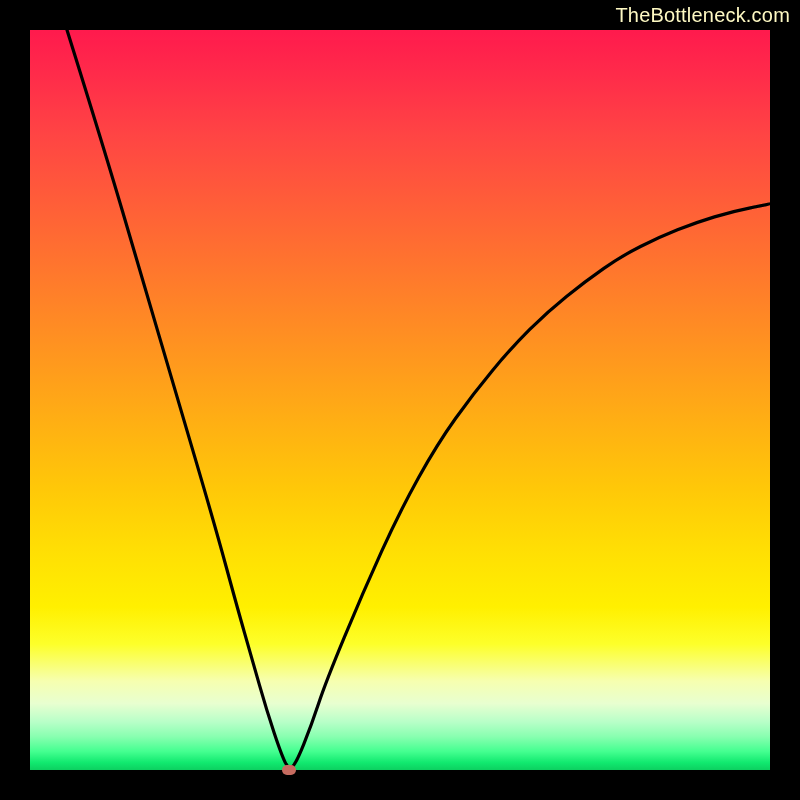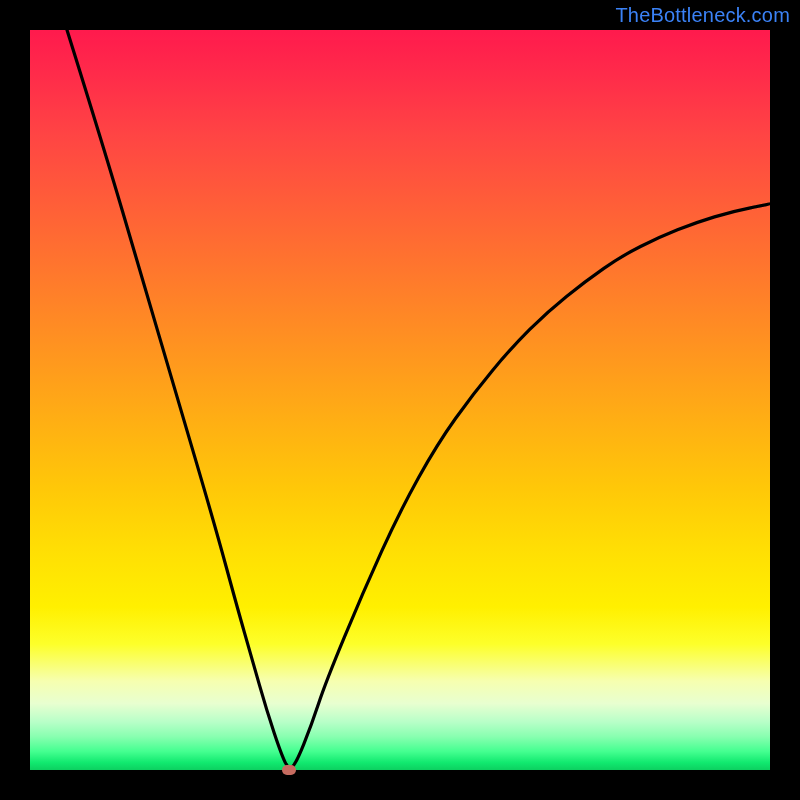--- a/index.html
+++ b/index.html
@@ -49,21 +49,21 @@
     width: 14px;
     height: 10px;
     border-radius: 5px;
     background: #c66b60;
     transform: translate(-50%, -50%);
   }
   .watermark {
     position: absolute;
     top: 4px;
     right: 10px;
-    color: #3b82f6;
+    color: #fef9c3;
     font-family: Arial, Helvetica, sans-serif;
     font-size: 20px;
     letter-spacing: 0.2px;
   }
 </style>
 </head>
 <body>
 
 <div class="frame">
   <div class="plot-area">

